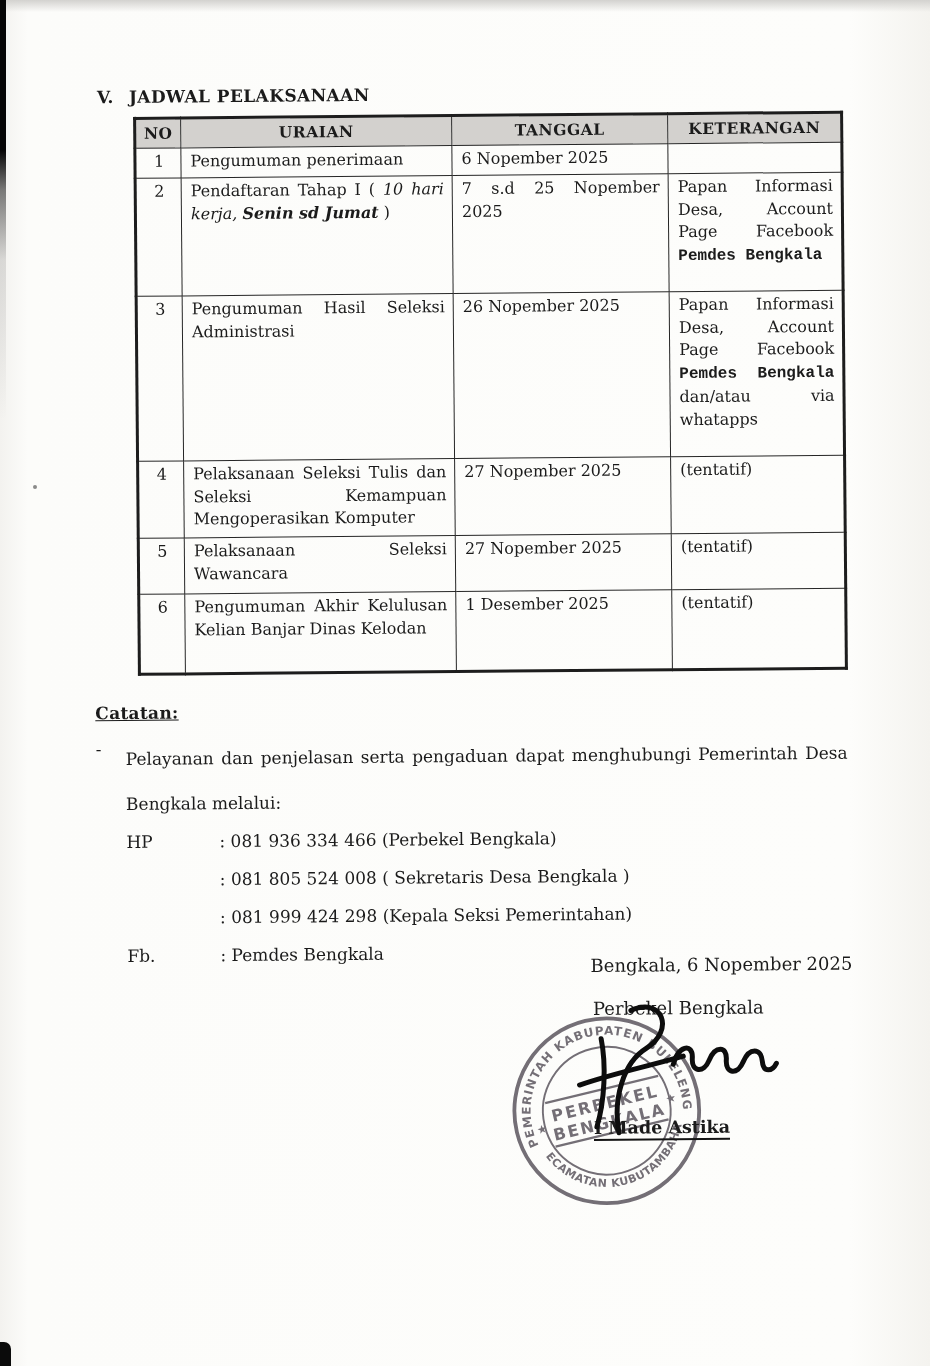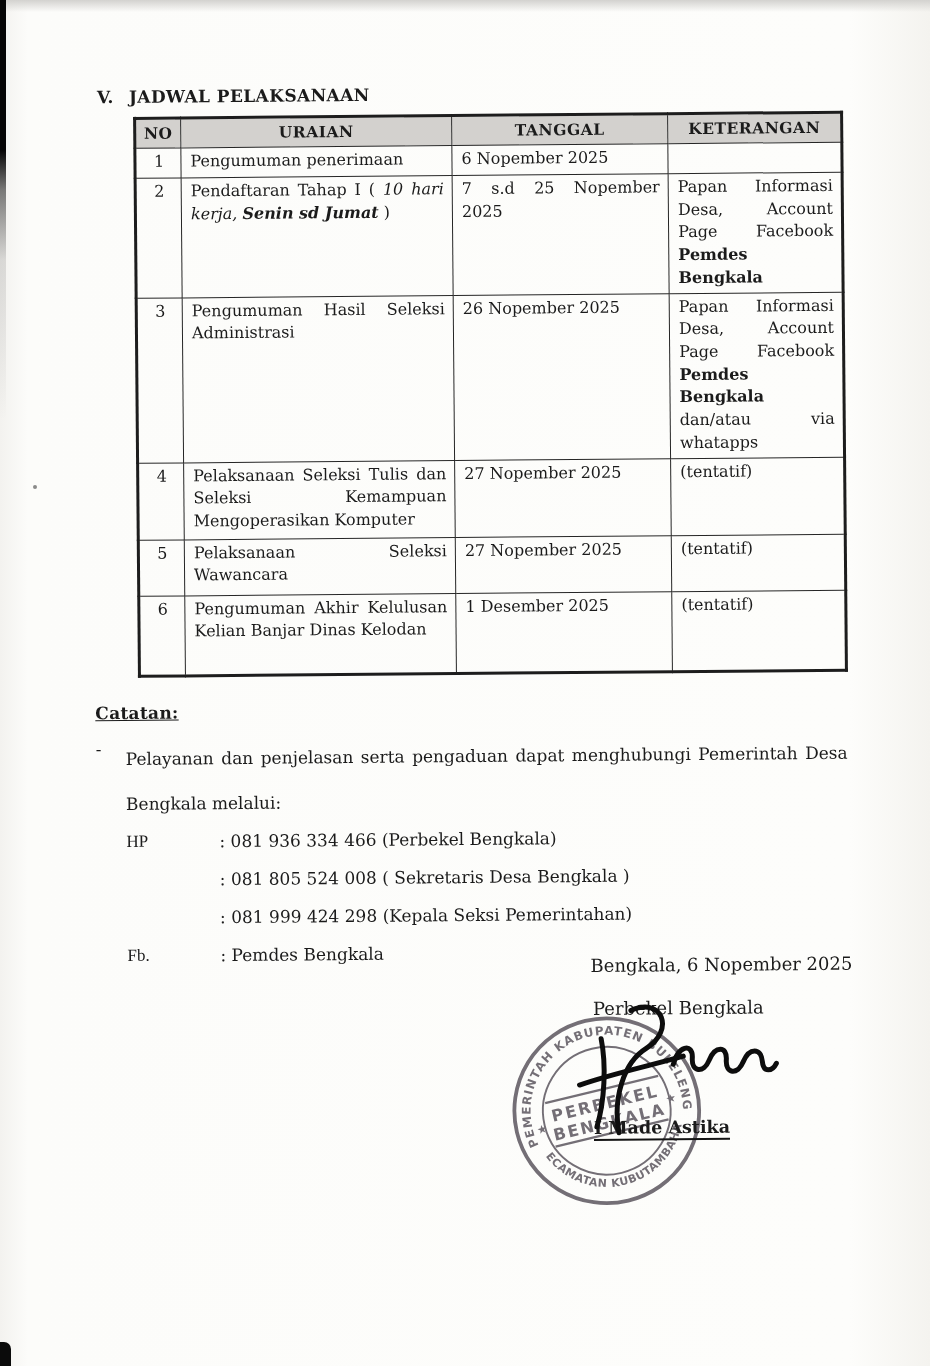--- a/index.html
+++ b/index.html
@@ -49,30 +49,30 @@
   table.schedule thead th{
     background:#d3d1ce;font-size:15.5px;font-weight:bold;
     text-align:center;letter-spacing:.5px;padding:3px 4px;
   }
   td.c-no{text-align:center;padding-left:2px;padding-right:2px;}
   td.c-uraian,td.c-ket,td.c-tgl{text-align:justify;}
   tr.r1{height:30px;} tr.r2{height:118px;} tr.r3{height:165px;}
   tr.r4{height:77px;} tr.r5{height:56px;} tr.r6{height:80px;}
   .it{font-style:italic;}
   .bit{font-style:italic;font-weight:bold;}
-  .bd{font-weight:bold;}
+  .bd{font-weight:bold;font-family:Liberation Mono, monospace;}
 
   .catatan{position:absolute;left:95px;top:700px;width:752px;}
   .catatan-heading{font-weight:bold;font-size:17px;text-decoration:underline;letter-spacing:.3px;}
   .note-row{display:flex;margin-top:14px;}
   .note-dash{width:30px;font-size:17px;padding-top:2px;}
   .note-text{flex:1;font-size:17px;text-align:justify;line-height:2.62;}
   .contacts{margin-top:6px;margin-left:30px;}
   .contact-row{display:flex;height:38px;align-items:flex-start;font-size:17px;}
-  .contact-label{width:93px;font-family:Liberation Serif, serif;}
+  .contact-label{width:93px;}
   .contact-value{flex:1;}
 
   .sig-block{position:absolute;left:500px;top:956px;width:370px;height:290px;}
   .sig-place-date{position:absolute;left:88px;top:0;font-size:18px;}
   .sig-title{position:absolute;left:90px;top:43px;font-size:18px;}
   .stamp-wrap{position:absolute;left:3px;top:56px;width:200px;height:200px;z-index:1;}
   .stamp-wrap svg{opacity:.82;}
   .sig-ink{position:absolute;left:32px;top:48px;width:245px;height:135px;z-index:3;pointer-events:none;}
   .sig-name{
     position:absolute;left:90px;top:163px;z-index:2;

